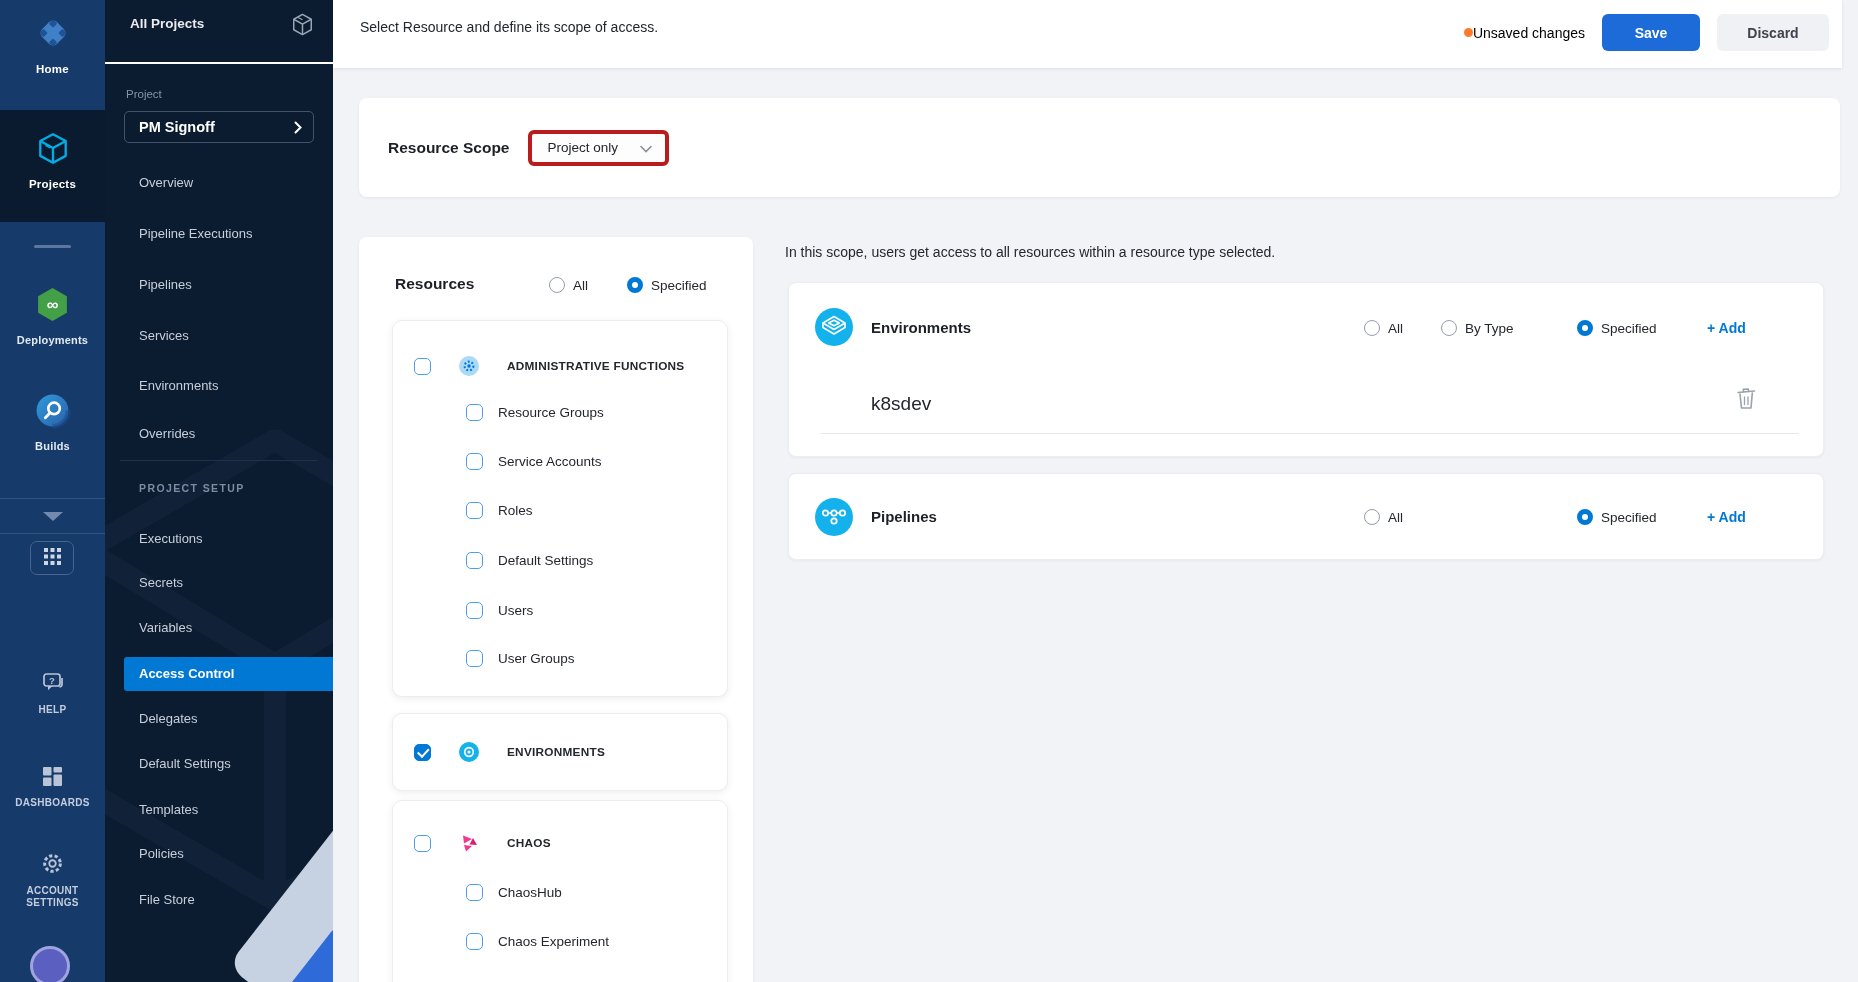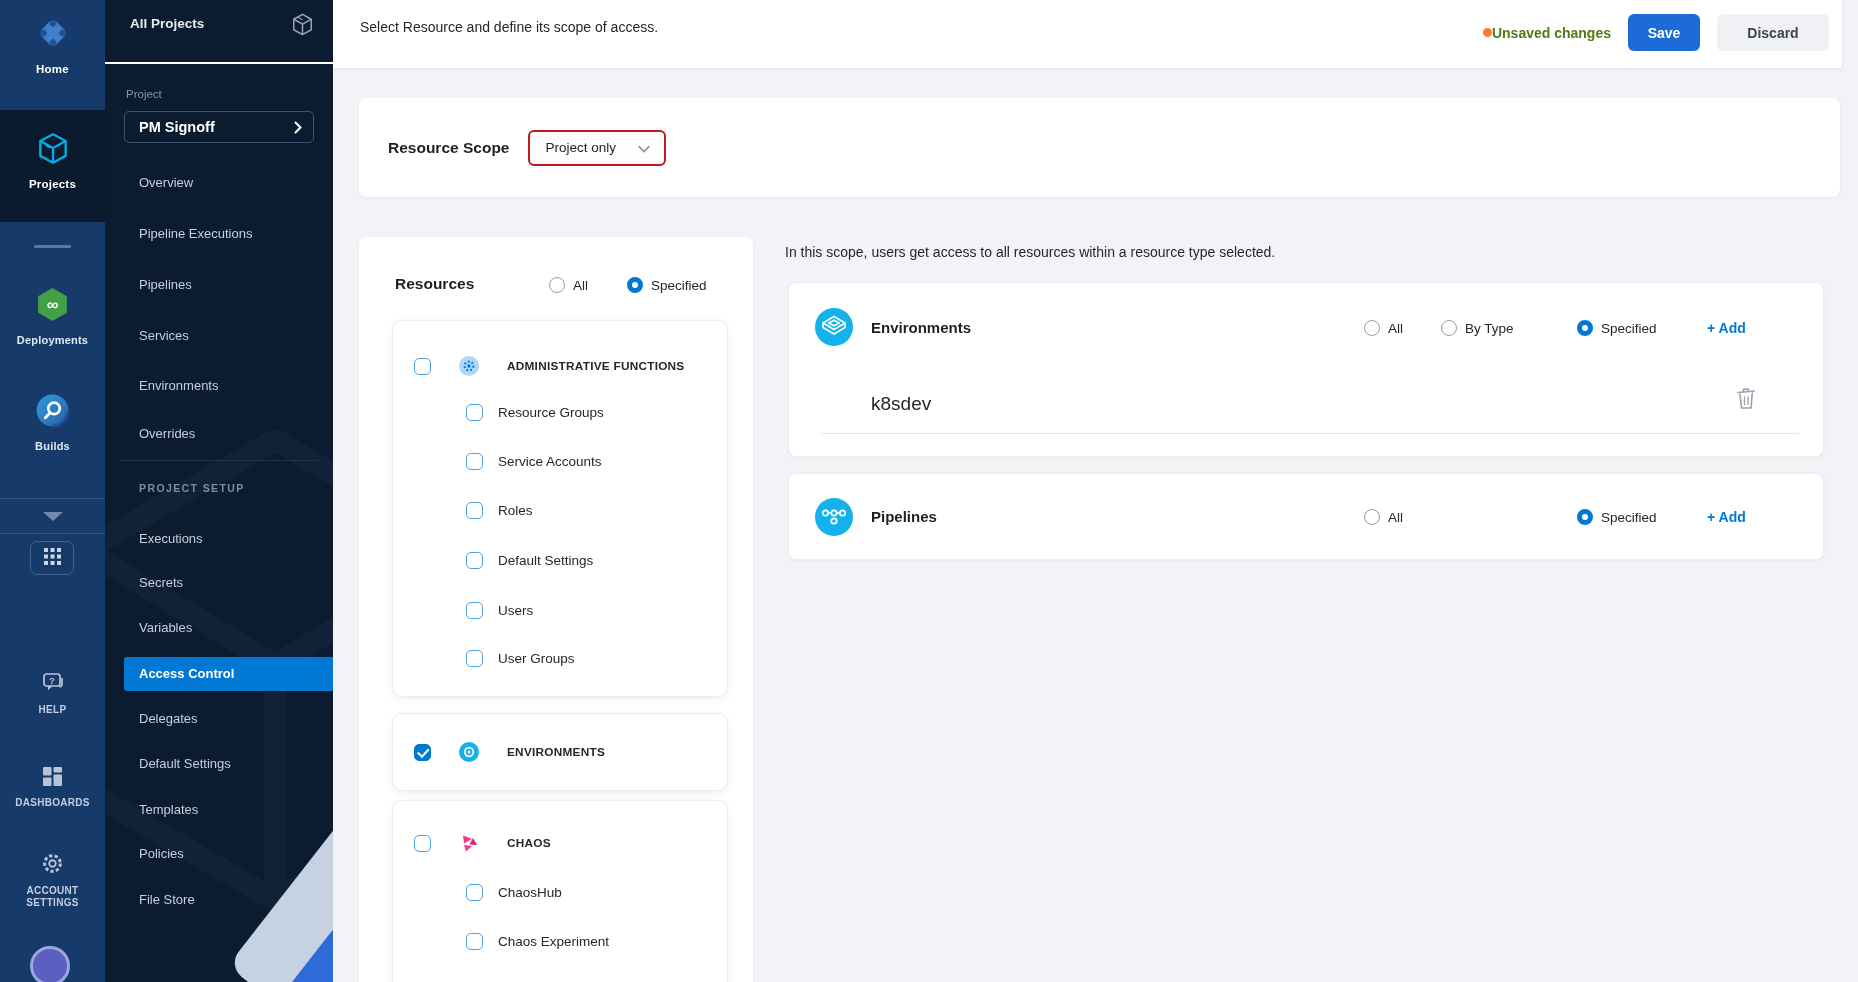--- a/index.html
+++ b/index.html
@@ -40,30 +40,30 @@
   .nav-active { position:absolute; left:19px; top:657px; width:209px; height:34px; background:#0278D5; border-radius:3px 0 0 3px; line-height:34px; color:#fff; font-size:13px; font-weight:700; padding-left:15px; cursor:pointer; }
   .wm-hex { position:absolute; left:-40px; top:430px; opacity:.55; }
   .corner-art { position:absolute; right:-46px; bottom:-36px; width:104px; height:190px; background:#C6D2E2; border-radius:18px; transform:rotate(38deg); }
   .corner-art2 { position:absolute; right:-30px; bottom:-60px; width:66px; height:110px; background:#2E6BD8; border-radius:12px; transform:rotate(38deg); }
 
   
   .main { position:absolute; left:333px; top:0; right:16px; height:982px; }
   .topbar { position:absolute; left:0; top:0; right:0; height:68px; background:#fff; box-shadow:0 1px 3px rgba(30,35,60,.10); display:flex; align-items:flex-start; padding:14px 13px 0 27px; z-index:3; }
   .topbar-title { font-size:14px; color:#22262E; padding-top:5px; }
   .topbar-right { margin-left:auto; display:flex; align-items:center; gap:17px; }
-  .unsaved { display:flex; align-items:center; color:#4d7c0f; font-size:14px; font-weight:700; }
+  .unsaved { display:flex; align-items:center; color:#000000; font-size:14px; font-weight:400; }
   .unsaved .dot { width:9px; height:9px; border-radius:50%; background:#FF7B29; }
   .btn { height:37px; border:none; border-radius:6px; font-family:inherit; font-size:14px; font-weight:700; cursor:pointer; }
-  .btn-save { width:72px; background:#1C6BD9; color:#fff; }
+  .btn-save { width:98px; background:#1C6BD9; color:#fff; }
   .btn-discard { width:112px; background:#EFF1F4; color:#3F434E; }
   .content { position:absolute; left:0; top:68px; right:0; bottom:0; background:#F1F3F7; }
 
   .scope-card { position:absolute; left:26px; top:30px; width:1481px; height:99px; background:#fff; border-radius:8px; box-shadow:0 1px 3px rgba(35,38,59,.06); display:flex; align-items:center; }
   .scope-card .lbl { font-size:15.5px; font-weight:700; color:#1D2026; margin-left:29px; }
-  .dropdown { margin-left:19px; height:36px; min-width:138px; border:2px solid #b91c1c; background:#FDFDFE; border-radius:6px; display:flex; align-items:center; padding:0 13px 0 15px; cursor:pointer; }
+  .dropdown { margin-left:19px; height:36px; min-width:138px; border:4px solid #b91c1c; background:#FDFDFE; border-radius:6px; display:flex; align-items:center; padding:0 13px 0 15px; cursor:pointer; }
   .dropdown .v { font-size:13.5px; color:#24272E; font-weight:500; margin-right:22px; }
 
   
   .res-panel { position:absolute; left:26px; top:137px; width:394px; height:777px; background:#fff; border-radius:8px 8px 0 0; box-shadow:0 1px 3px rgba(35,38,59,.06); overflow:hidden;margin-top:32px; }
   .res-title { position:absolute; left:36px; top:38px; font-size:15.5px; font-weight:700; color:#1D2026; }
   .radio { display:flex; align-items:center; gap:8px; cursor:pointer; }
   .radio .c { width:16px; height:16px; border-radius:50%; border:1.5px solid #969EAC; background:#fff; flex:0 0 16px; }
   .radio.sel .c { border:5px solid #0278D5; }
   .radio .t { font-size:13.5px; color:#24272E; }
   .rp-all { position:absolute; left:190px; top:40px; } .rp-spec { position:absolute; left:268px; top:40px; }

